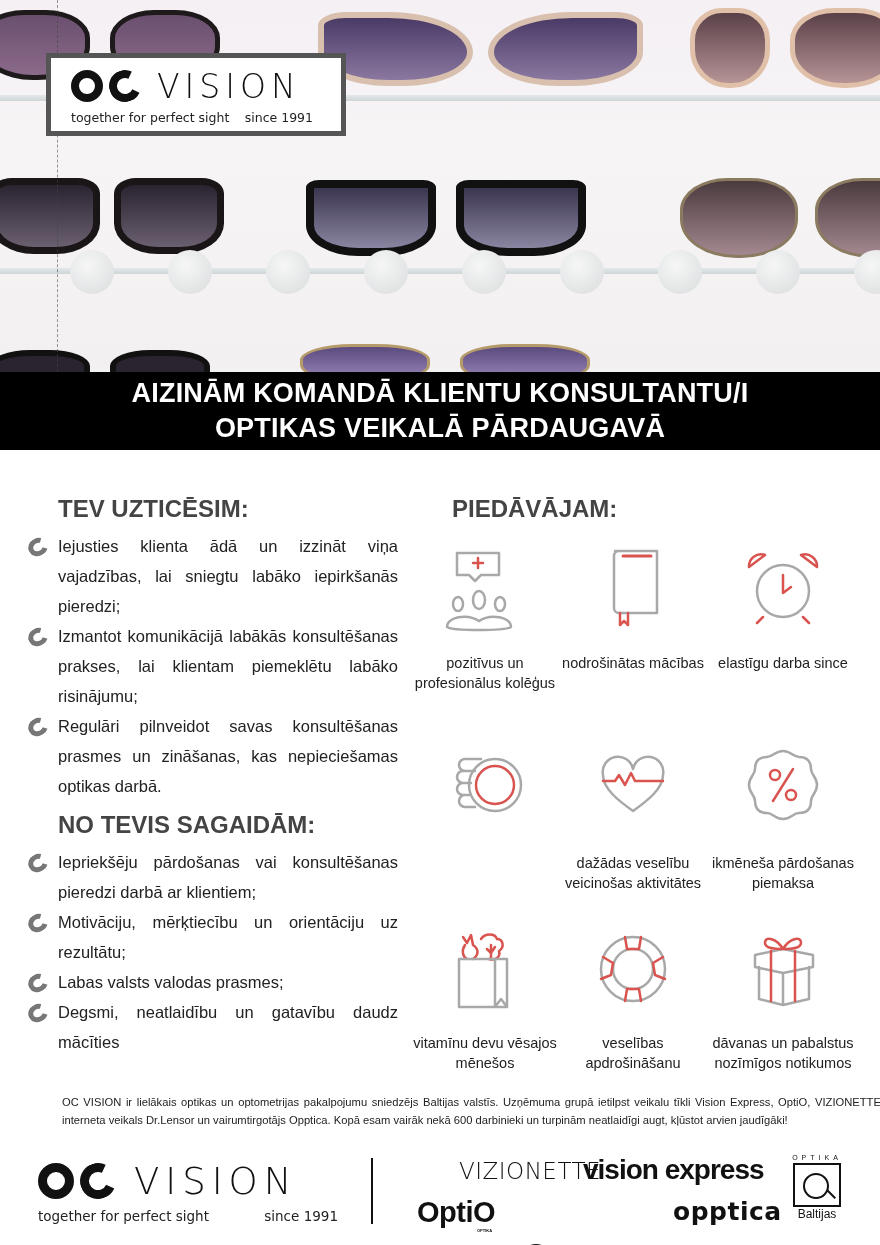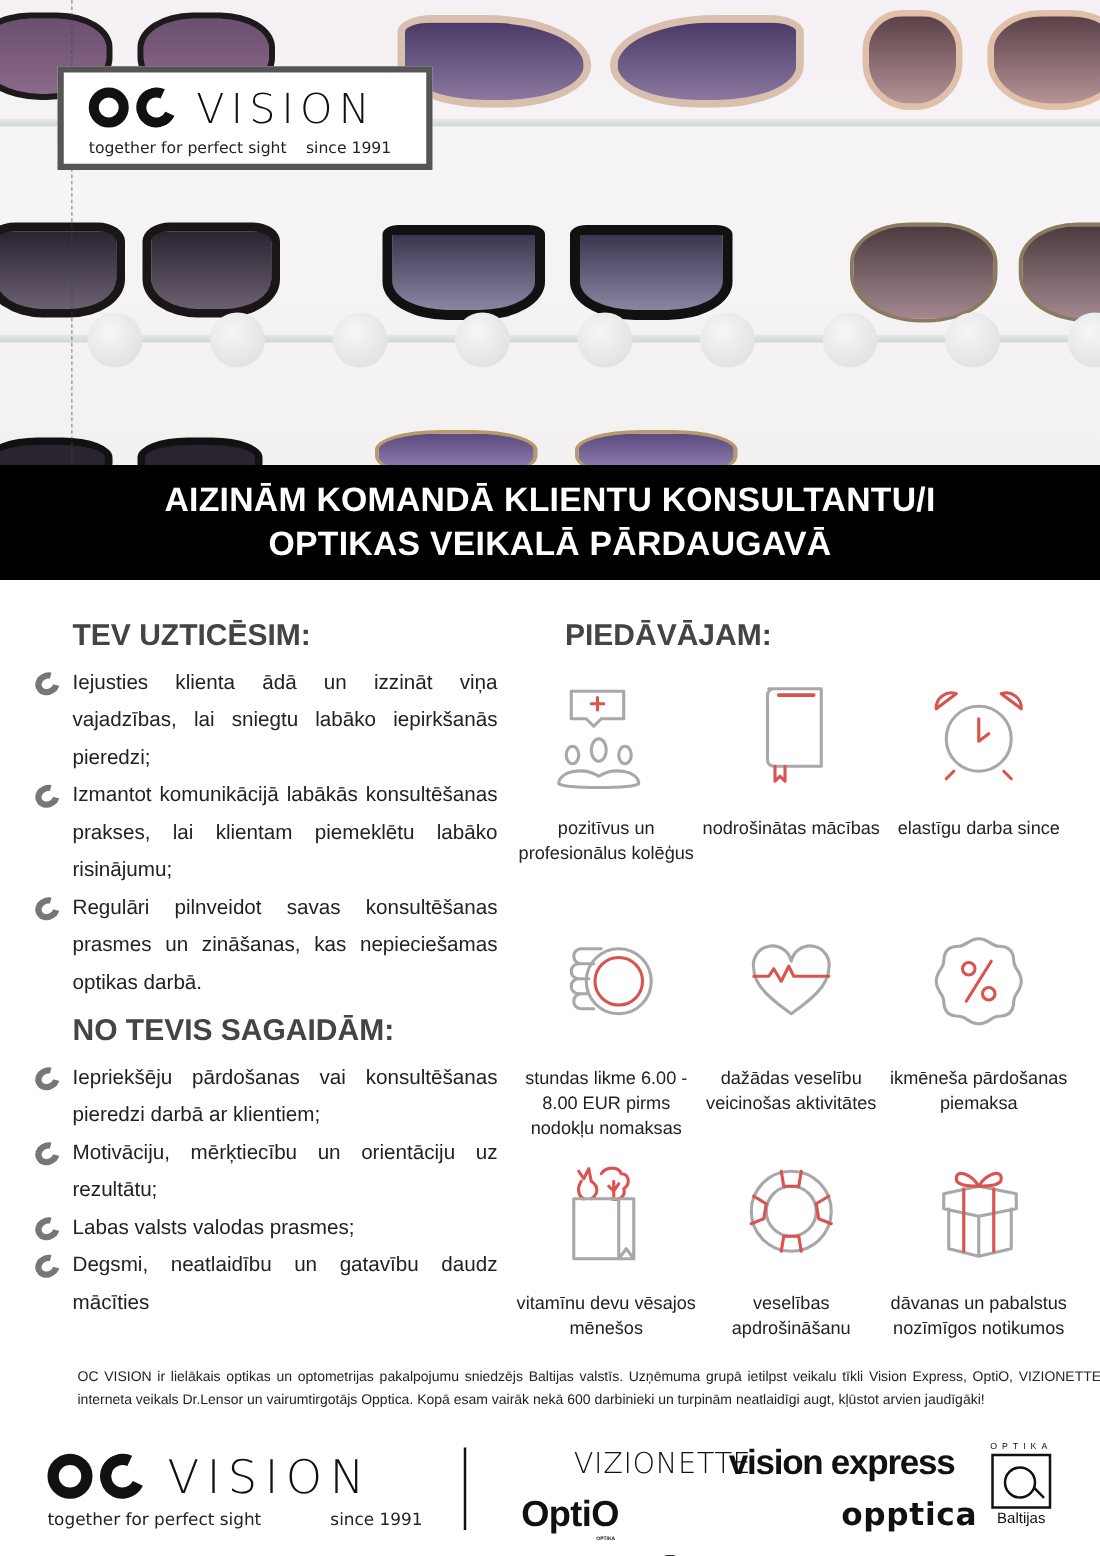--- a/index.html
+++ b/index.html
@@ -18,21 +18,21 @@
   .logo-box { position: absolute; left: 46px; top: 53px; width: 300px; height: 83px; background: #fff;
     border: 5px solid #555; padding: 6px 20px; }
   .logo-main { display: flex; align-items: center; gap: 16px; height: 44px; }
   .oc-mark { display: flex; gap: 6px; }
   .oc-ring { width: 32px; height: 32px; border-radius: 50%; border: 8px solid #111; }
   .oc-ring.c { border-right-color: transparent; transform: rotate(-20deg); }
   .logo-word { font-family: "DejaVu Sans", sans-serif; font-size: 33px; letter-spacing: 5px; font-weight: 300; color: #111; }
   .logo-sub { display: flex; justify-content: space-between; font-size: 12.5px; color: #222; margin-top: 2px; padding-right: 8px; }
 
   
-  .title-bar { position: absolute; left: 0; top: 372px; width: 880px; height: 92px; background: #000;
+  .title-bar { position: absolute; left: 0; top: 372px; width: 880px; height: 78px; background: #000;
     display: flex; flex-direction: column; align-items: center; justify-content: center; }
   .title-line { color: #fff; font-family: "Liberation Sans", sans-serif; font-weight: 700; font-size: 27px; letter-spacing: 0.2px; line-height: 35px; }
 
   
   .left-col { position: absolute; left: 28px; top: 495px; width: 370px; }
   .section-h { font-family: "Liberation Sans", sans-serif; font-weight: 700; font-size: 24px; color: #444; margin-left: 30px; margin-bottom: 8px; }
   .bullets { list-style: none; }
   .bullet { display: flex; align-items: flex-start; }
   .bullet-icon { flex: 0 0 20px; width: 18px; height: 18px; border-radius: 50%; border: 5px solid #777;
     border-right-color: transparent; transform: rotate(-30deg); margin-top: 7px; margin-right: 10px; margin-left: 0; }
@@ -223,21 +223,20 @@
       </svg>
       <div class="benefit-label">elastīgu darba since</div>
     </div>
 
     <div class="benefit" style="left:-30px;top:200px;">
       <svg class="benefit-icon" viewBox="0 0 100 96" fill="none" stroke-width="2.5" stroke-linecap="round" stroke-linejoin="round">
         <path d="M46 14 h-16 a6 6 0 0 0 0 12 h10 M40 26 h-12 a6 6 0 0 0 0 12 h8 M36 38 h-8 a6 6 0 0 0 0 12 h8 M36 50 h-6 a6 6 0 0 0 0 12 h10" stroke="#a8a8a8"></path>
         <circle cx="60" cy="40" r="26" stroke="#a8a8a8"></circle>
         <circle cx="60" cy="40" r="19" stroke="#d9534f"></circle>
       </svg>
-      <div class="benefit-label">stundas likme 6.00 - 8.00 EUR pirms nodokļu nomaksas</div>
     </div>
 
     <div class="benefit" style="left:118px;top:200px;">
       <svg class="benefit-icon" viewBox="0 0 100 96" fill="none" stroke-width="2.5" stroke-linecap="round" stroke-linejoin="round">
         <path d="M50 66 c-14 -10 -30 -22 -30 -36 a14 14 0 0 1 30 -6 a14 14 0 0 1 30 6 c0 14 -16 26 -30 36z" stroke="#a8a8a8"></path>
         <path d="M20 36 h12 l4 -6 l6 10 l6 -12 l4 8 h28" stroke="#d9534f"></path>
       </svg>
       <div class="benefit-label">dažādas veselību veicinošas aktivitātes</div>
     </div>
 

